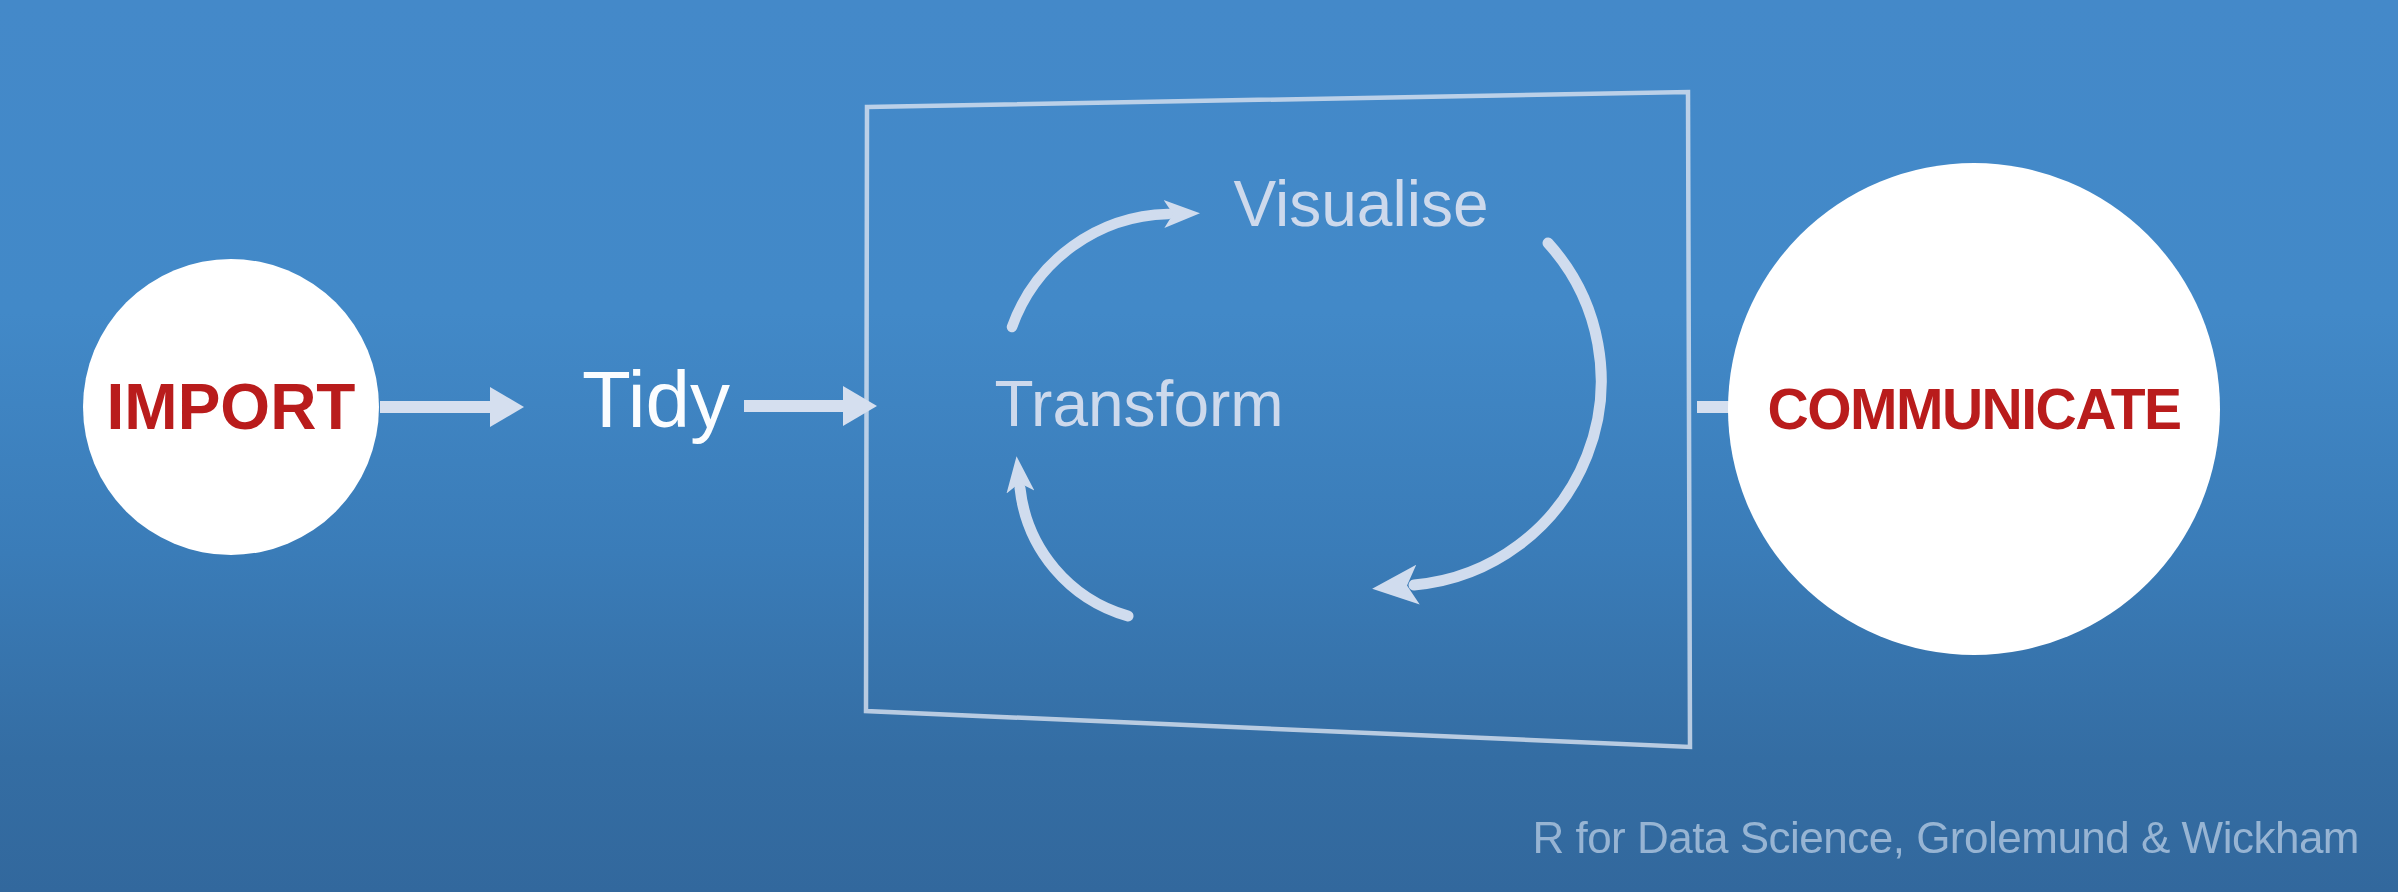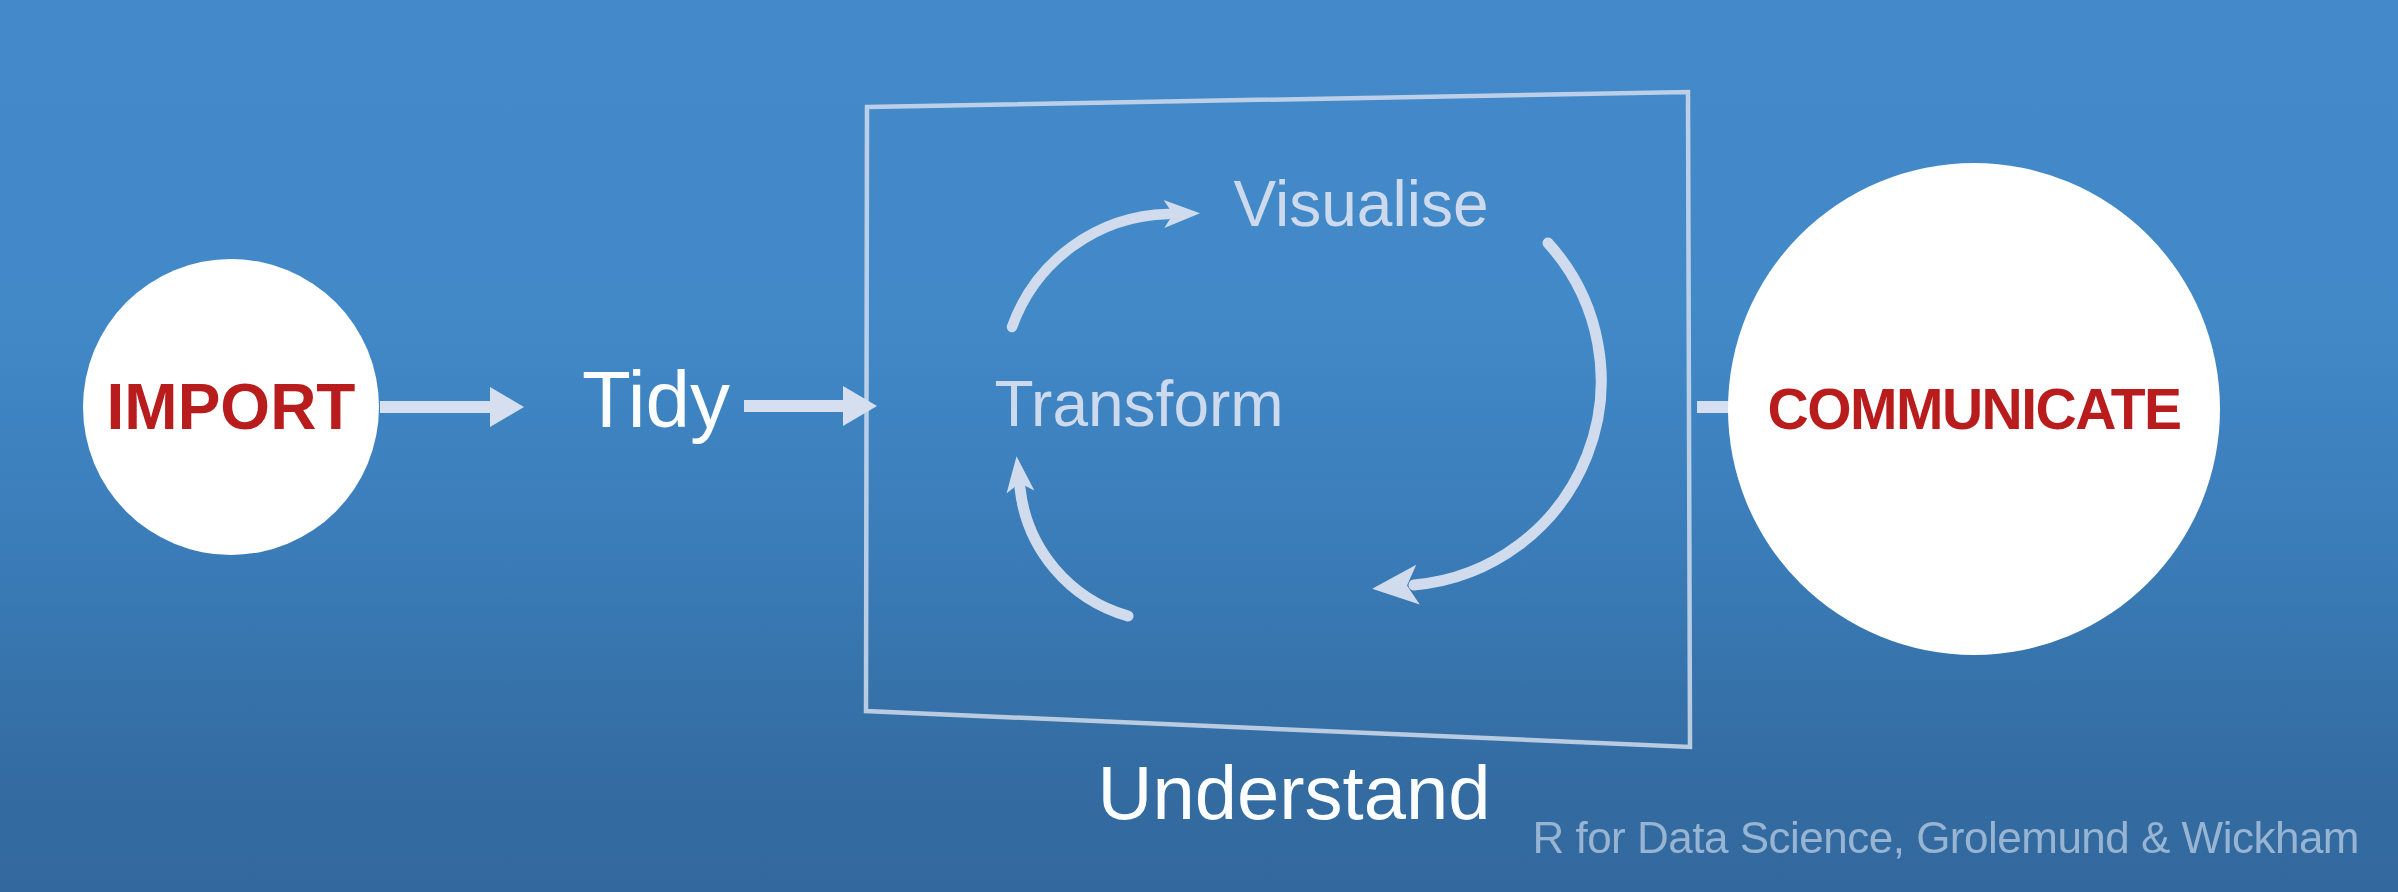--- a/index.html
+++ b/index.html
@@ -68,21 +68,20 @@
 
   <div class="abs circle" id="import-circle">
     <span class="circle-label">IMPORT</span>
   </div>
 
   <span class="abs center white-label" id="tidy-label">Tidy</span>
 
   <span class="abs center inner-label" id="transform-label">Transform</span>
   <span class="abs center inner-label" id="visualise-label">Visualise</span>
 
-  <span class="abs center white-label" id="understand-label">Understand</span>
 
   <div class="abs circle" id="communicate-circle">
     <span class="circle-label">COMMUNICATE</span>
   </div>
 
   <span class="abs" id="attribution">R for Data Science, Grolemund &amp; Wickham</span>
 
 </div>
 
 </body></html>

